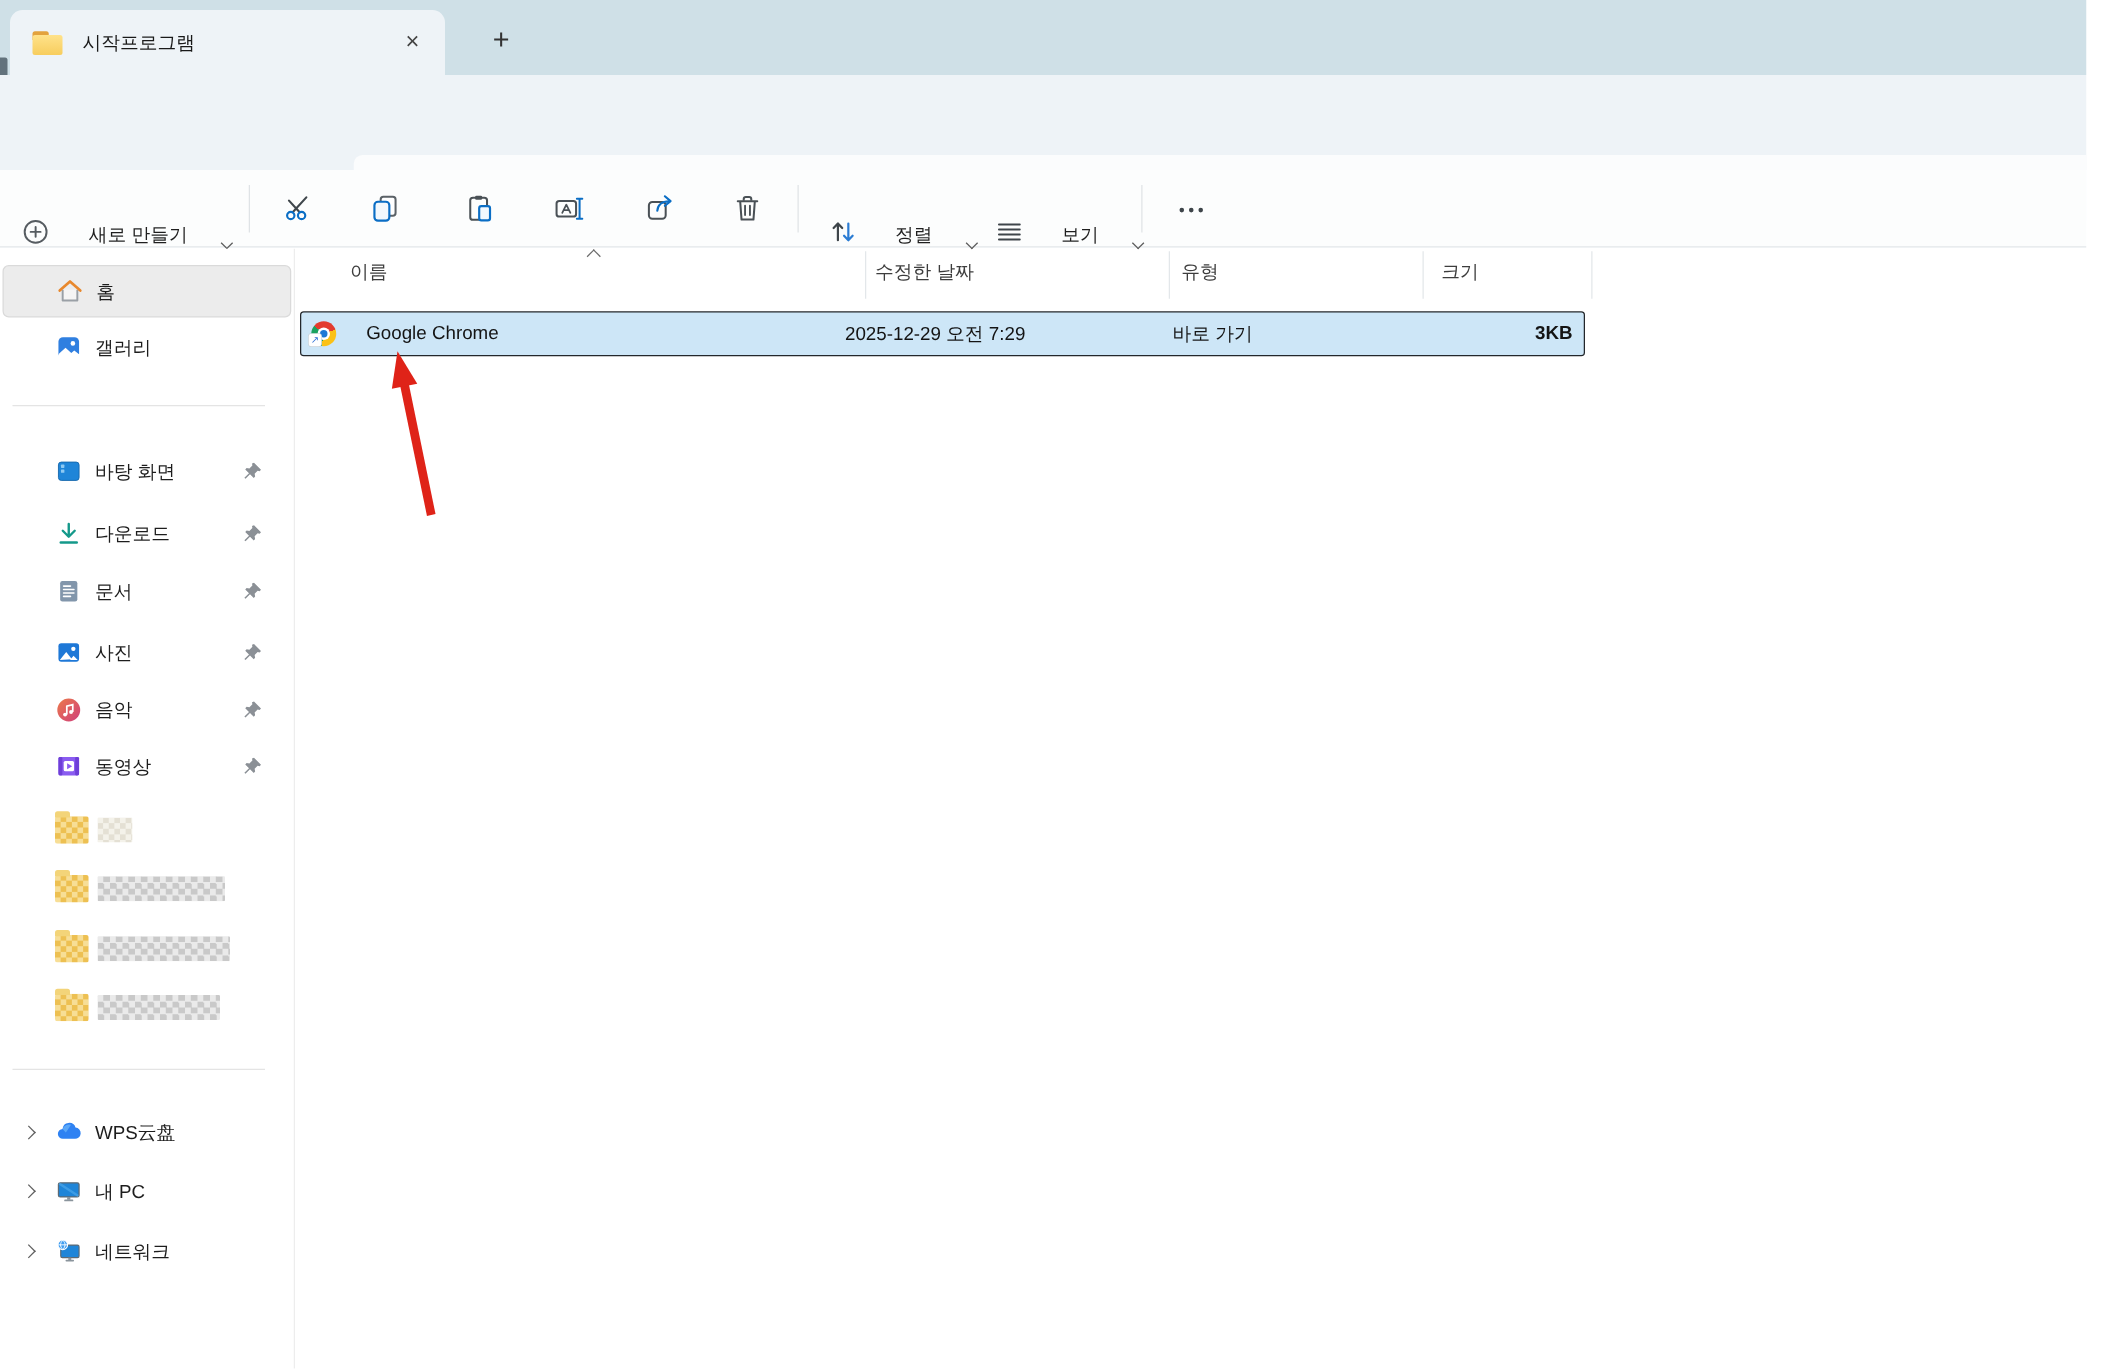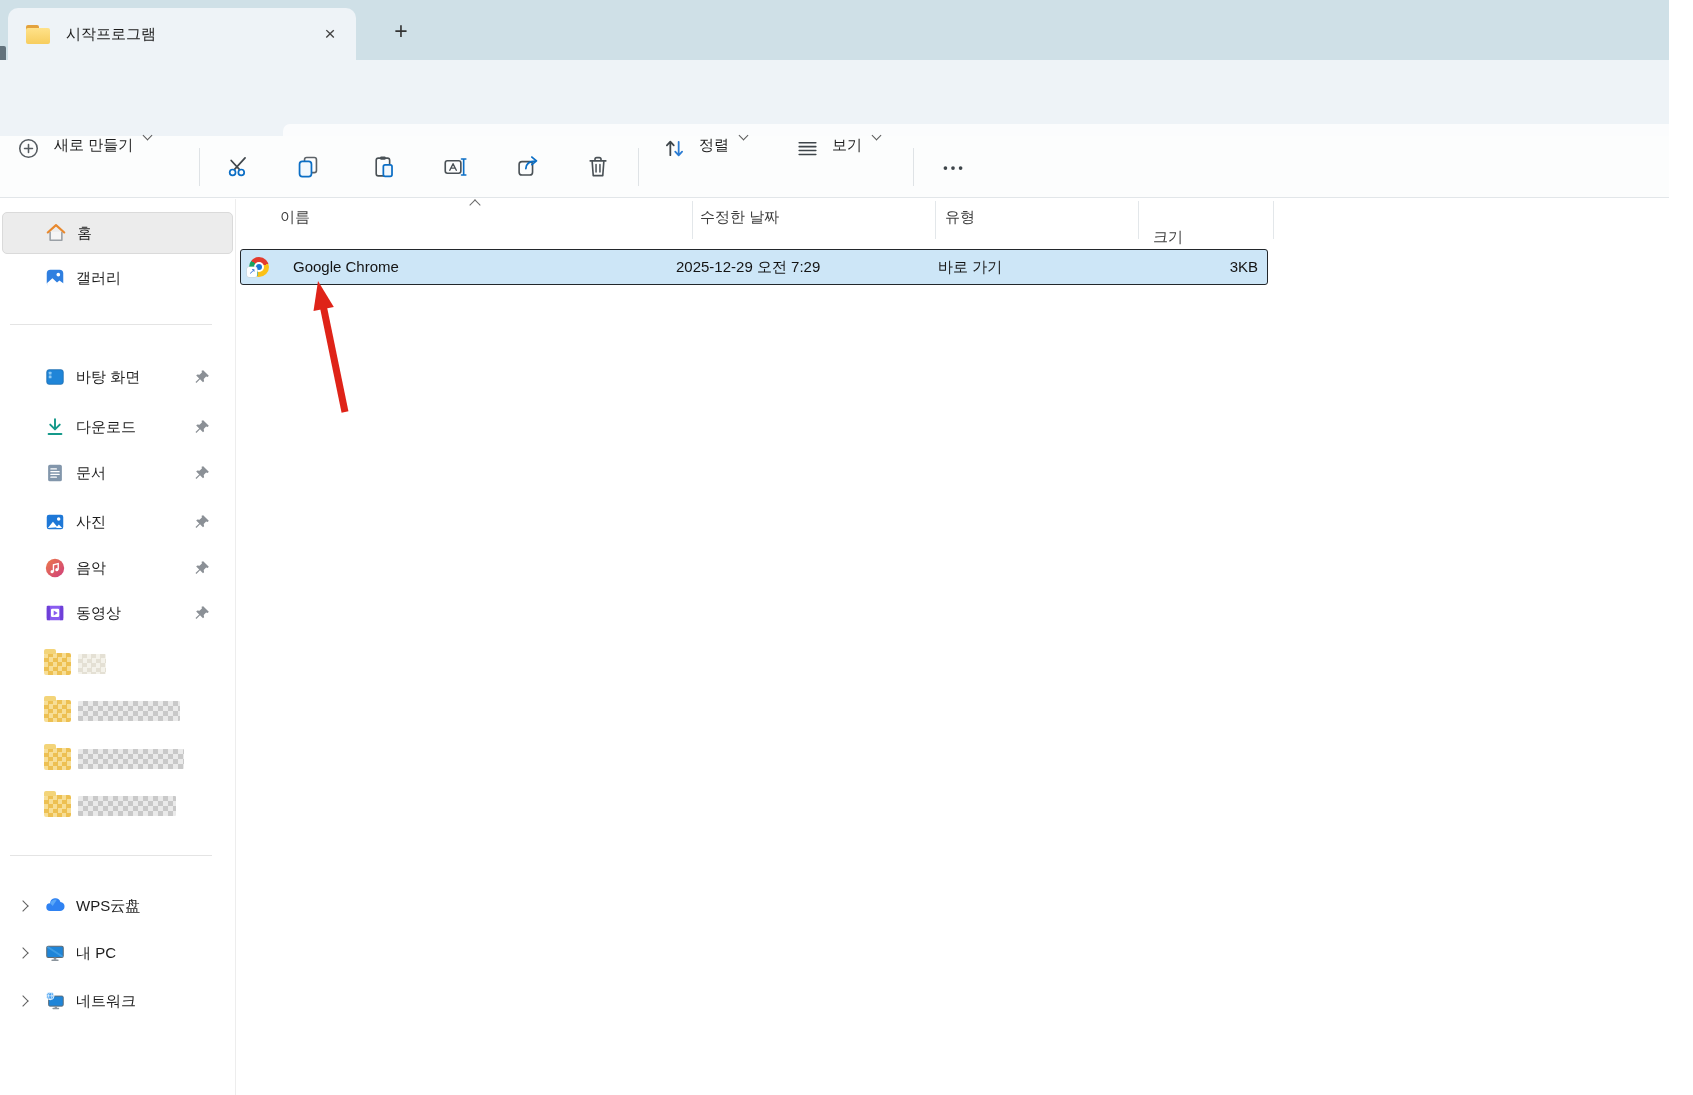--- a/index.html
+++ b/index.html
@@ -34,21 +34,21 @@
   .bc-chev { width:8px; height:8px; border-top:1.6px solid #484848; border-right:1.6px solid #484848;
              transform:rotate(45deg); margin:0 6px; flex:0 0 auto; }
   .crumb { padding:6px 17px; border-radius:5px; color:#191919; white-space:nowrap; }
   .mosaic { background:repeating-conic-gradient(#c6c6c6 0% 25%, #e8e8e8 0% 50%) 0 0 / 11px 11px; }
   .bc-blur { width:182px; height:21px; margin:0 8px; }
   .bc-blur-sm { width:13px; height:13px; margin-right:10px; }
 
   
   .toolbar { position:absolute; left:0; top:136px; width:1693px; height:62px; background:#fcfdfd; border-bottom:1px solid #e2e6e9; }
   .tb-divider { position:absolute; top:12px; width:1px; height:38px; background:#dfe3e6; }
-  .tb-item { position:absolute; top:0; height:62px; display:flex; align-items:flex-start; }
+  .tb-item { position:absolute; top:0; height:62px; display:flex; align-items:flex-end;gap:17px; }
   .tb-label { font-size:15px; color:#1f1f1f; }
   .dd-chev { width:7px; height:7px; border-top:1.4px solid #5a5a5a; border-right:1.4px solid #5a5a5a;
              transform:rotate(135deg); margin-left:11px; margin-top:-4px; }
   .tb-icon-btn { position:absolute; top:18px; width:26px; height:26px; }
 
   
   .sidebar { position:absolute; left:0; top:199px; width:235px; height:896px; background:#fff; }
   .side-sep { position:absolute; left:235px; top:199px; width:1px; height:896px; background:#ededed; }
   .side-item { position:absolute; left:2px; width:231px; height:42px; display:flex; align-items:center; border-radius:5px; }
   .side-item .ico { position:absolute; left:42px; width:22px; height:22px; }
@@ -390,33 +390,33 @@
       <span class="lbl">내 PC</span>
     </div>
   </div>
 
   <div class="side-sep"></div>
 
   <div class="sort-up"></div>
   <div class="colhead" style="left:280px;">이름</div>
   <div class="colhead" style="left:700px;">수정한 날짜</div>
   <div class="colhead" style="left:945px;">유형</div>
-  <div class="colhead" style="left:1153px;margin-top:20px;">크기</div>
+  <div class="colhead" style="left:1153px;">크기</div>
   <div class="col-div" style="left:692px;"></div>
   <div class="col-div" style="left:935px;"></div>
   <div class="col-div" style="left:1138px;"></div>
   <div class="col-div" style="left:1273px;"></div>
 
   <div class="filerow">
     <span class="chrome-ico"></span>
     <span class="lnk-overlay">↗</span>
     <span class="cell" style="left:52px;">Google Chrome</span>
     <span class="cell" style="left:435px;">2025-12-29 오전 7:29</span>
     <span class="cell" style="left:697px;">바로 가기</span>
-    <span class="cell" style="right:9px;">3KB</span>
+    <span class="cell" style="right:9px;font-weight:bold;">3KB</span>
   </div>
 
   <svg class="annot-arrow" viewBox="0 0 70 145">
     <line x1="45" y1="137" x2="23" y2="30" stroke="#df2318" stroke-width="7"></line>
     <polygon points="18,6 13.5,36 33.8,32" fill="#df2318"></polygon>
   </svg>
 
 </div>
 
 </body></html>

